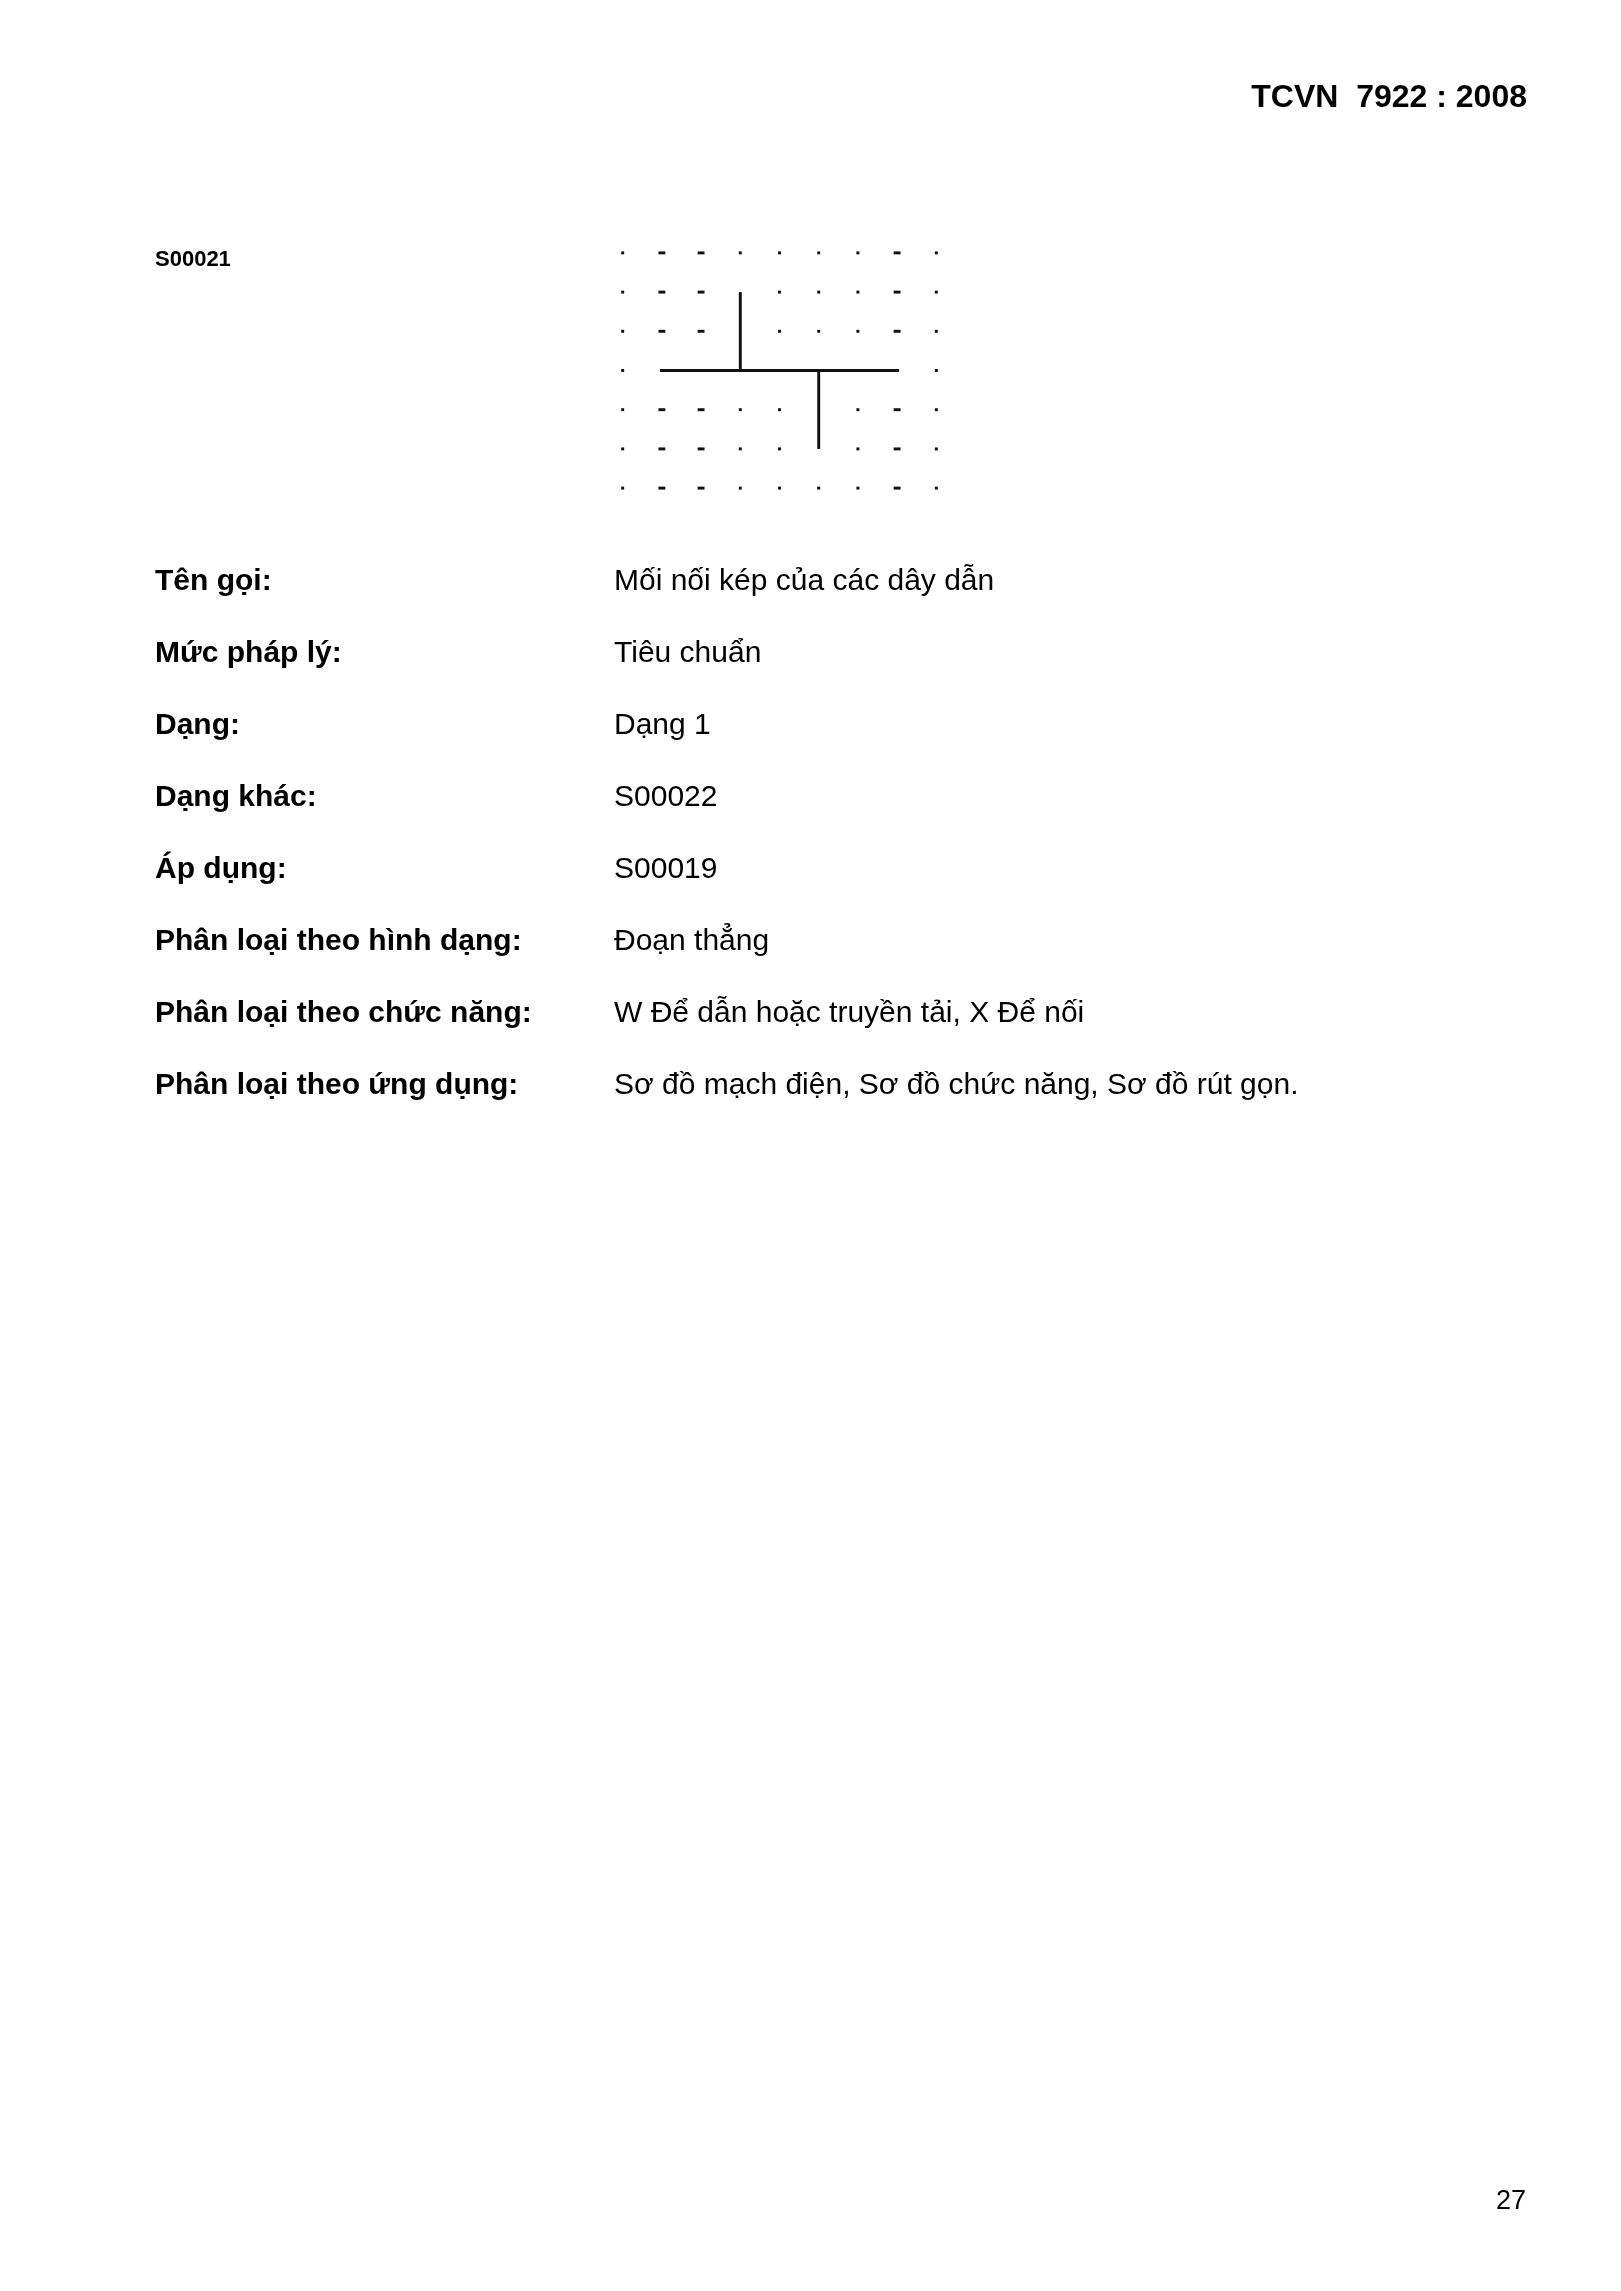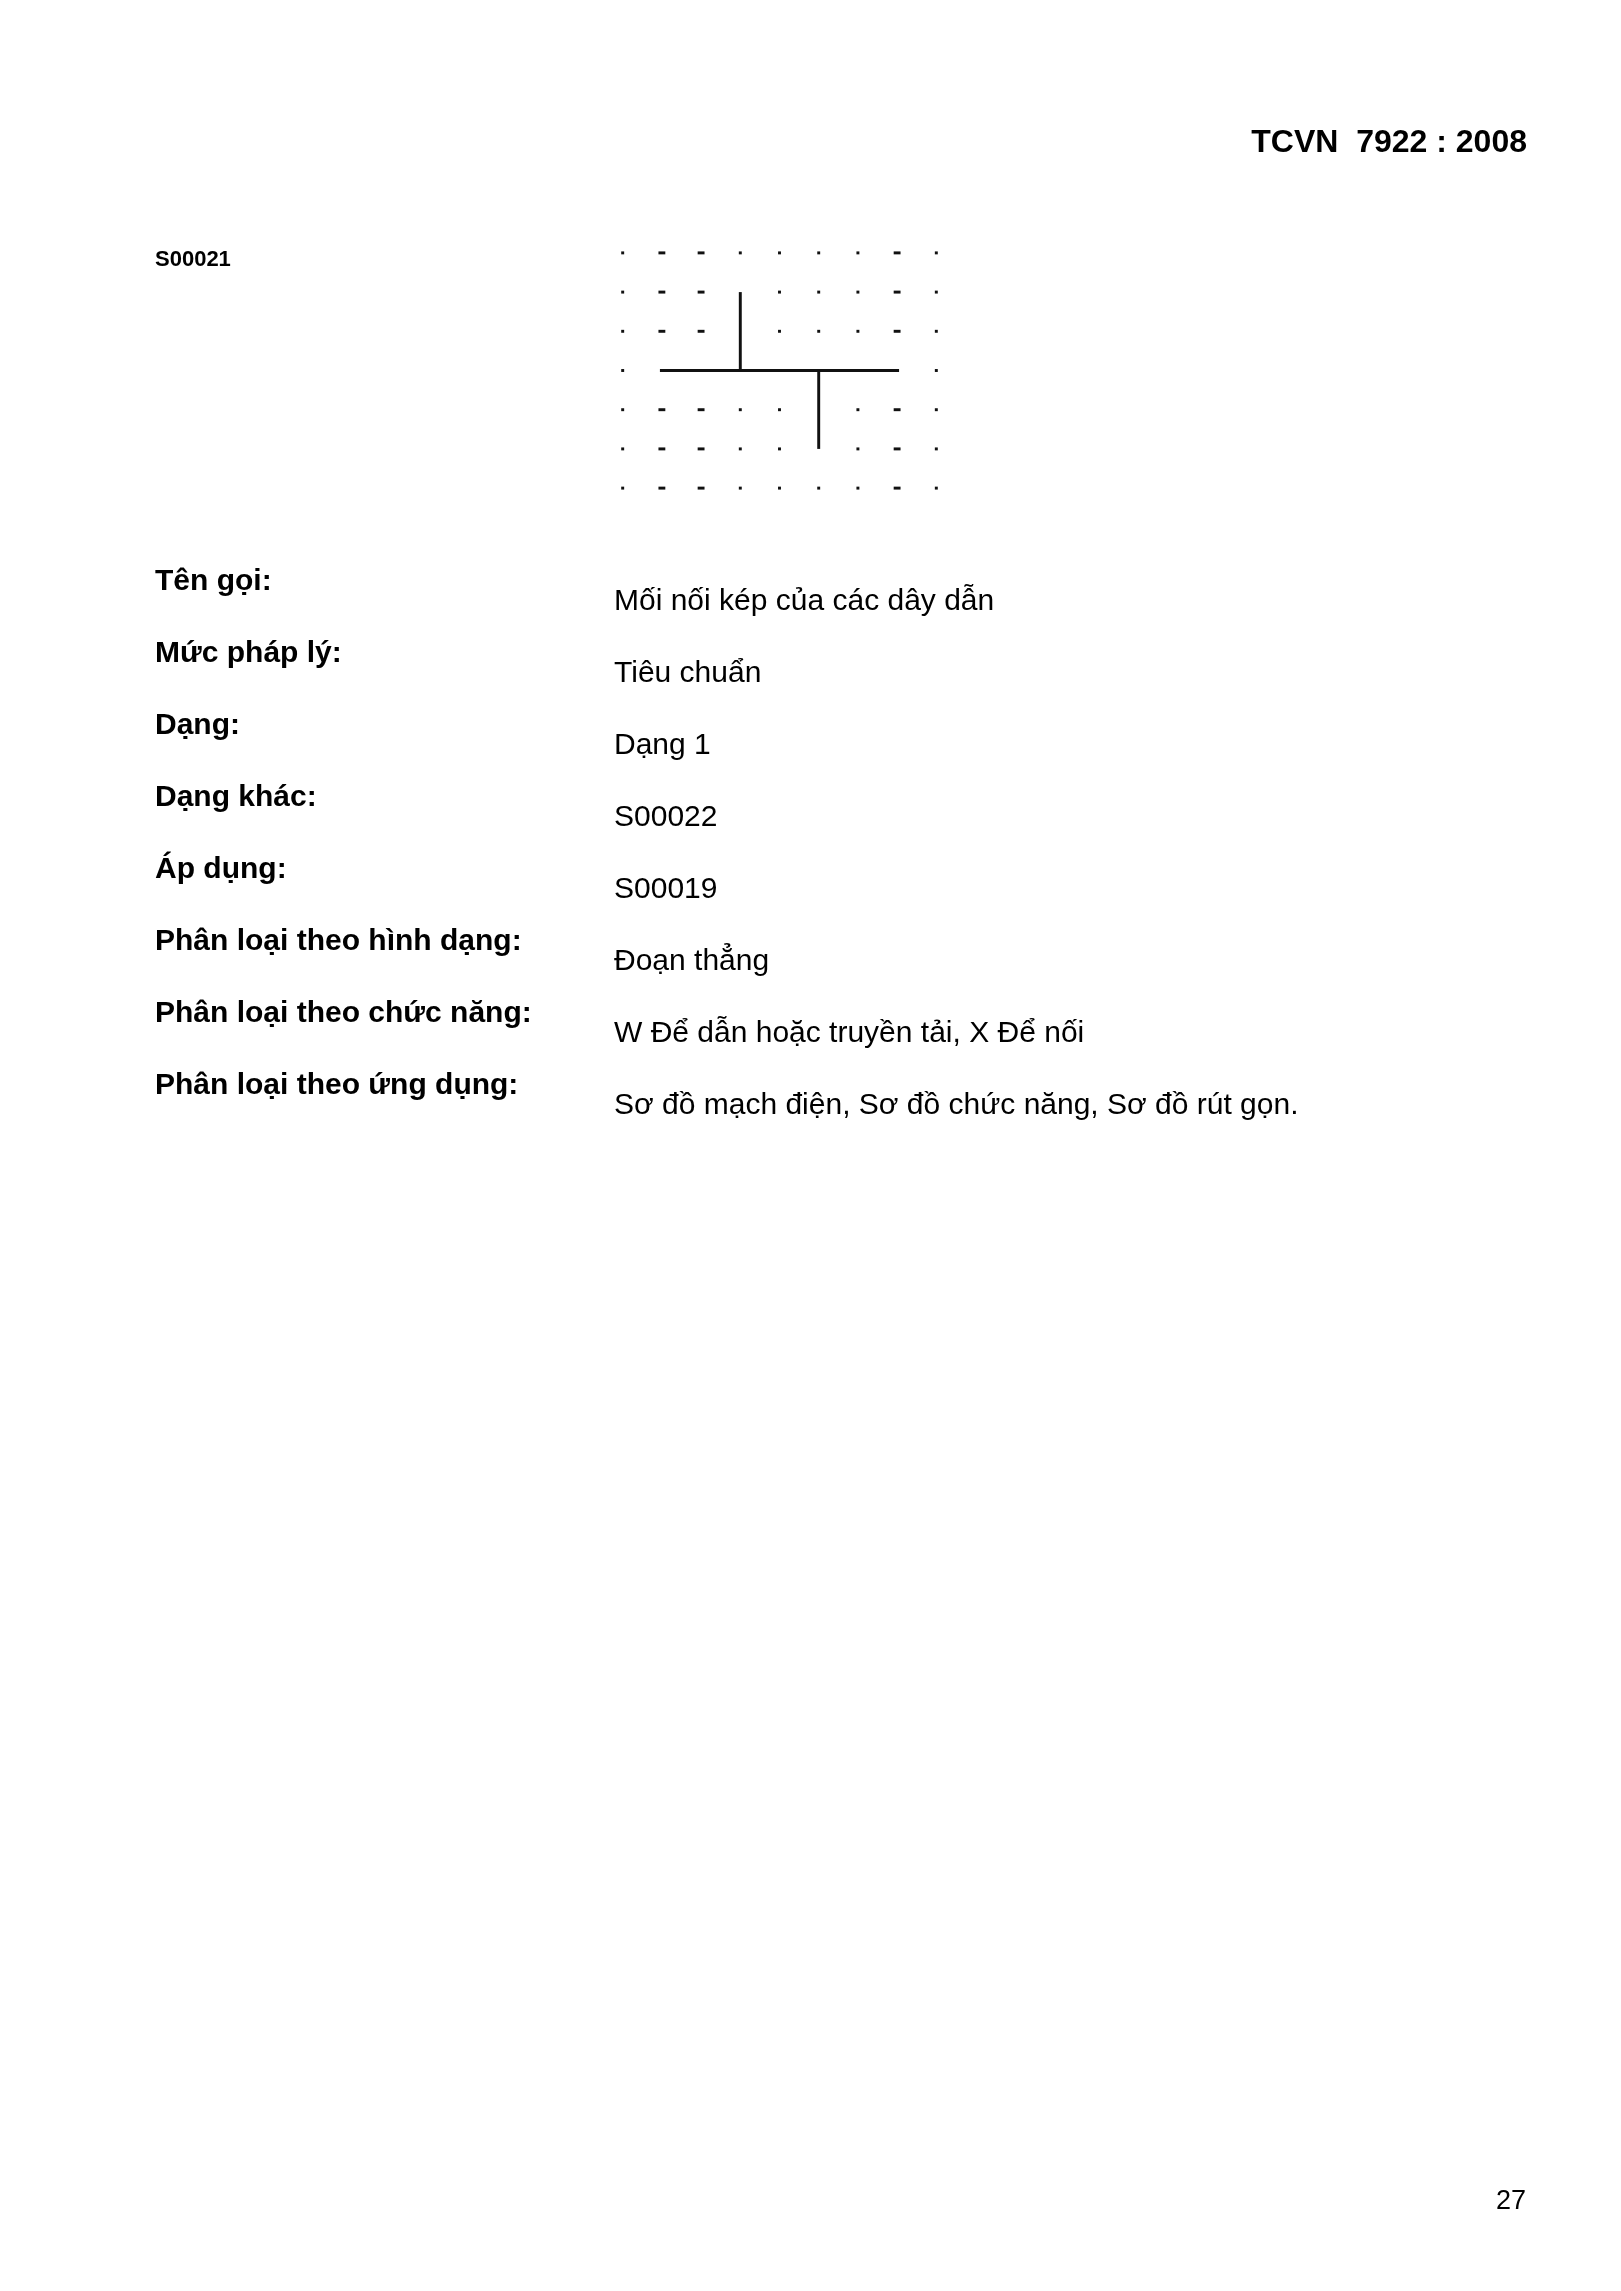--- a/index.html
+++ b/index.html
@@ -13,21 +13,20 @@
     overflow: hidden;
   }
   .header-title {
     position: absolute;
     top: 78px;
     right: 94px;
     font-size: 32px;
     font-weight: bold;
     line-height: 37px;
     white-space: pre;
-    margin-top: 45px;
   }
   .symbol-id {
     position: absolute;
     left: 155px;
     top: 242px;
     font-size: 22px;
     font-weight: bold;
     line-height: 33px;
   }
   .symbol-diagram {
@@ -52,21 +51,20 @@
     width: 459px;
     flex: 0 0 459px;
     font-weight: bold;
     font-size: 30px;
     line-height: 33px;
   }
   .detail-value {
     flex: 1;
     font-size: 30px;
     line-height: 33px;
-    margin-top: 20px;
   }
   .page-number {
     position: absolute;
     top: 2184px;
     right: 95px;
     font-size: 27px;
     line-height: 33px;
   }
 </style>
 </head>

